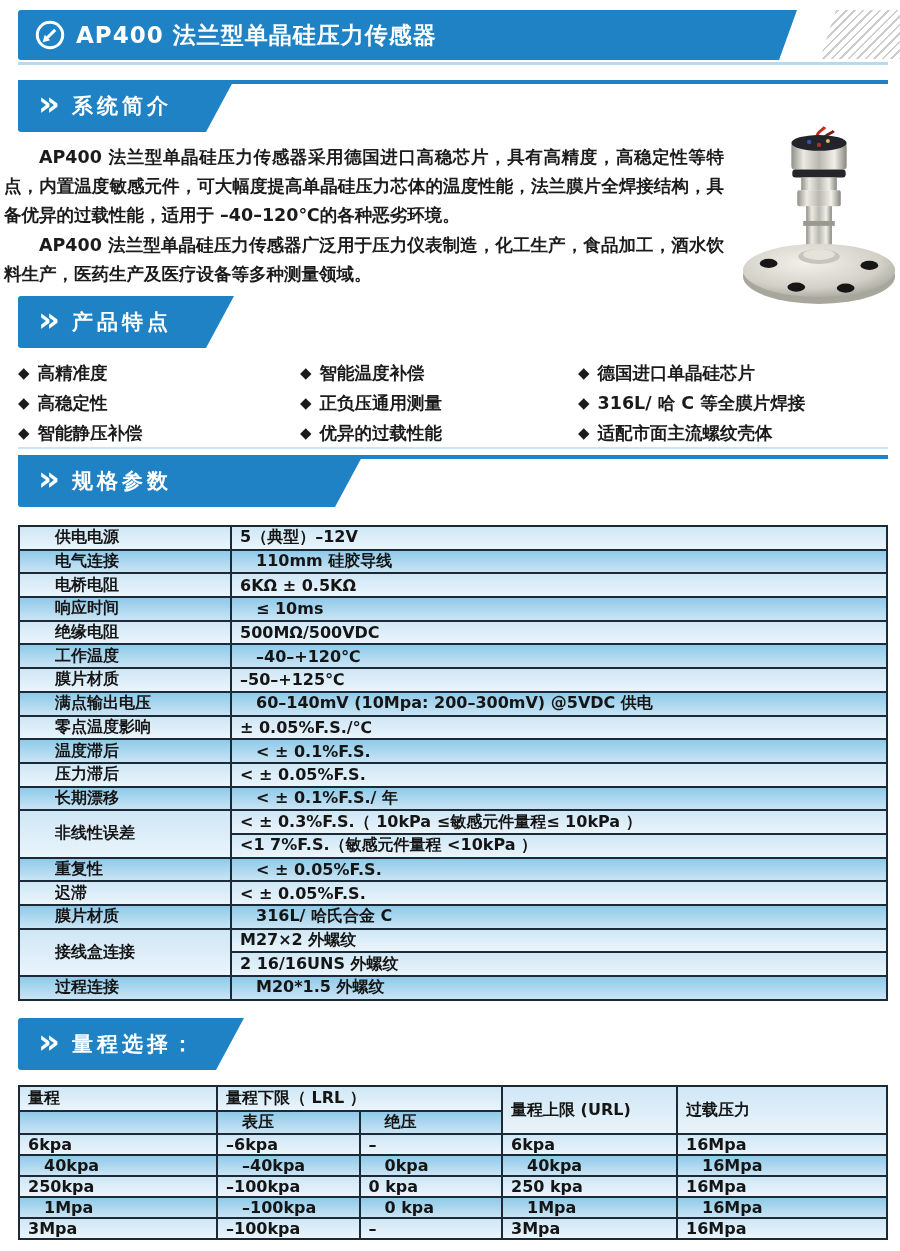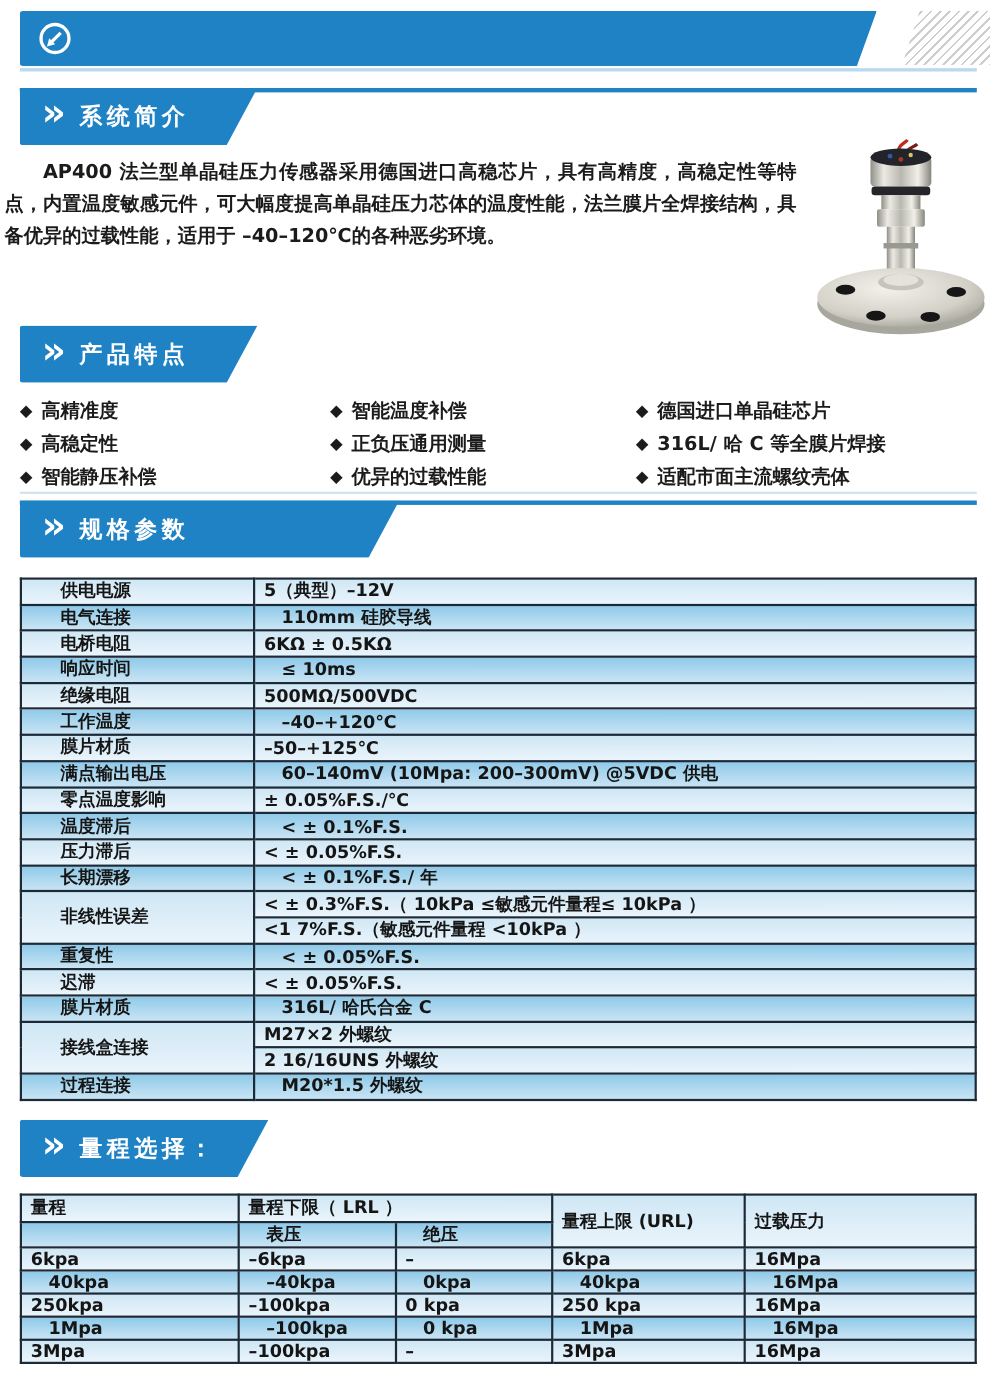--- a/index.html
+++ b/index.html
@@ -86,30 +86,32 @@
 <div class="page">
 
   <div class="header-bar">
     <span class="h-icon">
       <svg viewBox="0 0 34 34" width="32" height="32" aria-hidden="true">
         <circle cx="17" cy="17" r="13.5" fill="none" stroke="#ffffff" stroke-width="3.2"></circle>
         <line x1="22.5" y1="11.5" x2="13.5" y2="20.5" stroke="#ffffff" stroke-width="3.2"></line>
         <polygon points="9.2,24.8 17.2,22.6 11.4,16.8" fill="#ffffff"></polygon>
       </svg>
     </span>
+    <span class="header-title">AP400 法兰型单晶硅压力传感器</span>
   </div>
   <div class="hatch"></div>
   <div class="rule-light-1"></div>
 
   <div class="banner-topline" id="line-intro"></div>
   <div class="banner" id="banner-intro">
     <span class="chev">»</span>
     <span class="b-title">系统简介</span>
   </div>
   <p class="intro-text" id="p1"><span class="indent"></span><span style="white-space:normal">AP400 法兰型单晶硅压力传感器采用德国进口高稳芯片，具有高精度，高稳定性等特点，内置温度敏感元件，可大幅度提高单晶硅压力芯体的温度性能，法兰膜片全焊接结构，具备优异的过载性能，适用于 –40–120℃的各种恶劣环境。</span></p>
+  <p class="intro-text" id="p2"><span class="indent"></span><span style="white-space:normal">AP400 法兰型单晶硅压力传感器广泛用于压力仪表制造，化工生产，食品加工，酒水饮料生产，医药生产及医疗设备等多种测量领域。</span></p>
 
   <div class="photo">
     <svg viewBox="0 0 160 182" width="158" height="180" aria-hidden="true">
       <defs>
         <linearGradient id="met" x1="0" y1="0" x2="1" y2="0">
           <stop offset="0" stop-color="#8f8f88"></stop>
             <stop offset="0.22" stop-color="#eceae3"></stop>
           <stop offset="0.5" stop-color="#b9b8b0"></stop>
             <stop offset="0.78" stop-color="#f1efe8"></stop>
           <stop offset="1" stop-color="#85857e"></stop>

